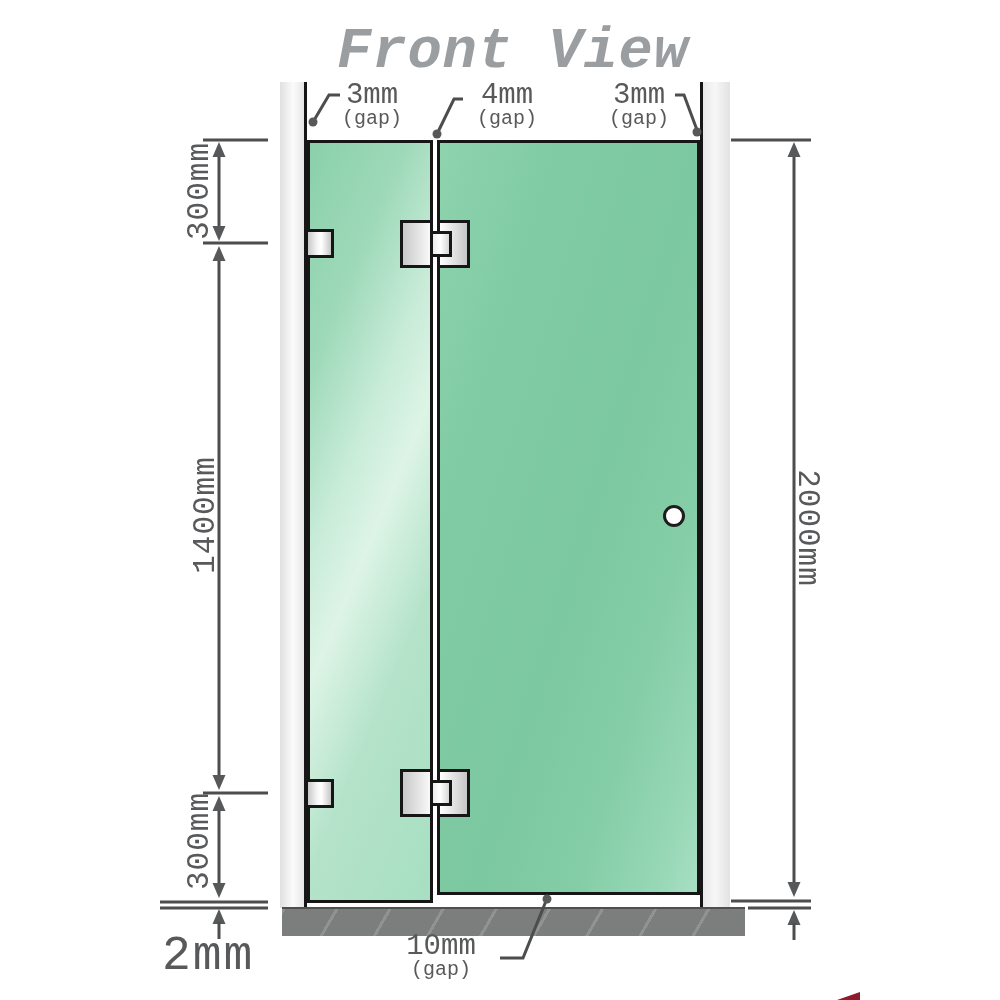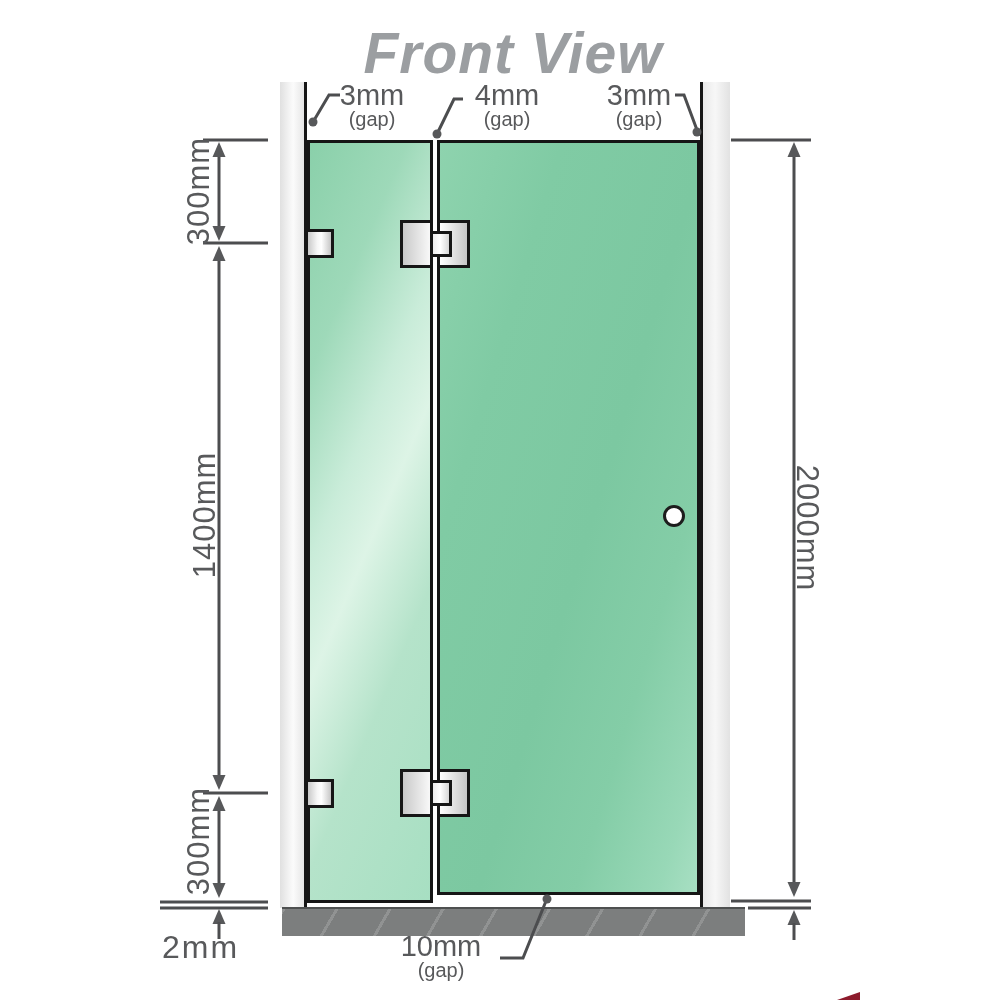--- a/index.html
+++ b/index.html
@@ -4,21 +4,21 @@
 <style>
   :root{
     --glass-green:#7fc9a3; --glass-light:#d9f2e4; --wall-gray:#ececec;
     --base-gray:#7c7e7e; --outline-black:#161616; --dimension-gray:#4c4d4f;
     --title-gray:#9b9ea1; --accent-red:#8d1b2c;
   }
   *{margin:0;padding:0;box-sizing:border-box;}
   html,body{background:#fff;}
   #stage{
     position:relative;width:964px;height:1000px;background:#fff;overflow:hidden;
-    font-family:Liberation Sans, sans-serif;color:var(--dimension-gray);
+    font-family:Liberation Mono, monospace;color:var(--dimension-gray);
   }
   
   .wall{position:absolute;top:82px;height:826px;z-index:1;
     background:linear-gradient(90deg,#e0e0e0 0%,#f2f2f2 35%,#fbfbfb 55%,#e6e6e6 100%);}
   #wall-left{left:280px;width:27px;border-right:3px solid var(--outline-black);}
   #wall-right{left:700px;width:30px;border-left:3px solid var(--outline-black);
     background:linear-gradient(90deg,#e9e9e9 0%,#f7f7f7 45%,#e2e2e2 100%);}
   .panel{position:absolute;top:140px;border:3px solid var(--outline-black);z-index:2;}
   #panel-fixed{left:307px;width:126px;height:763px;
     background:linear-gradient(113deg,#8ad0aa 0%,#9ed9b9 22%,#c9ecd9 40%,#ddf4e6 52%,#b5e3ca 70%,#a7dfc2 100%);}
@@ -52,21 +52,21 @@
   
   .lbl{position:absolute;z-index:8;white-space:nowrap;color:#58595b;}
   #title{left:513px;top:20px;transform:translateX(-50%);
     font-size:57px;font-weight:bold;font-style:italic;color:var(--title-gray);letter-spacing:1px;}
   .vdim{transform:translate(-50%,-50%) rotate(-90deg);font-size:31px;letter-spacing:1px;}
   .vdim-cw{transform:translate(-50%,-50%) rotate(90deg);font-size:31px;letter-spacing:1px;}
   #dim-300-top{left:199px;top:191px;}
   #dim-1400{left:205px;top:515px;}
   #dim-300-bottom{left:199px;top:841px;}
   #dim-2000{left:807px;top:528px;}
-  #dim-2mm{left:162px;top:929px;font-size:32px;letter-spacing:2px;}
+  #dim-2mm{left:162px;top:929px;font-size:48px;letter-spacing:2px;}
   .gaplabel{text-align:center;line-height:1.0;}
   .gaplabel .val{font-size:29px;display:block;}
   .gaplabel .sub{font-size:20px;display:block;margin-top:-1px;}
   #gap-left{left:329px;top:81px;width:86px;}
   #gap-middle{left:447px;top:81px;width:86px;margin-left:17px;}
   #gap-right{left:597px;top:81px;width:84px;}
   #gap-bottom{left:399px;top:932px;width:84px;}
 </style>
 </head>
 <body>

